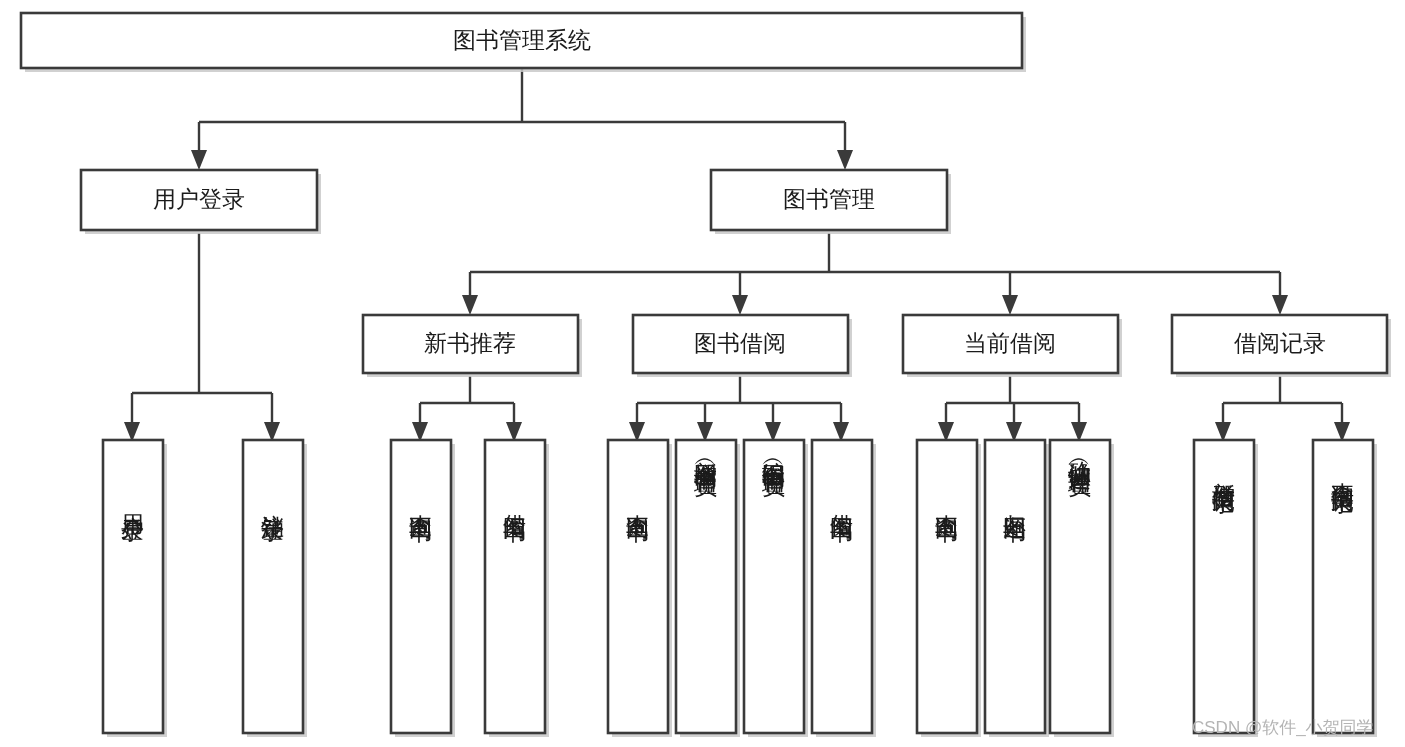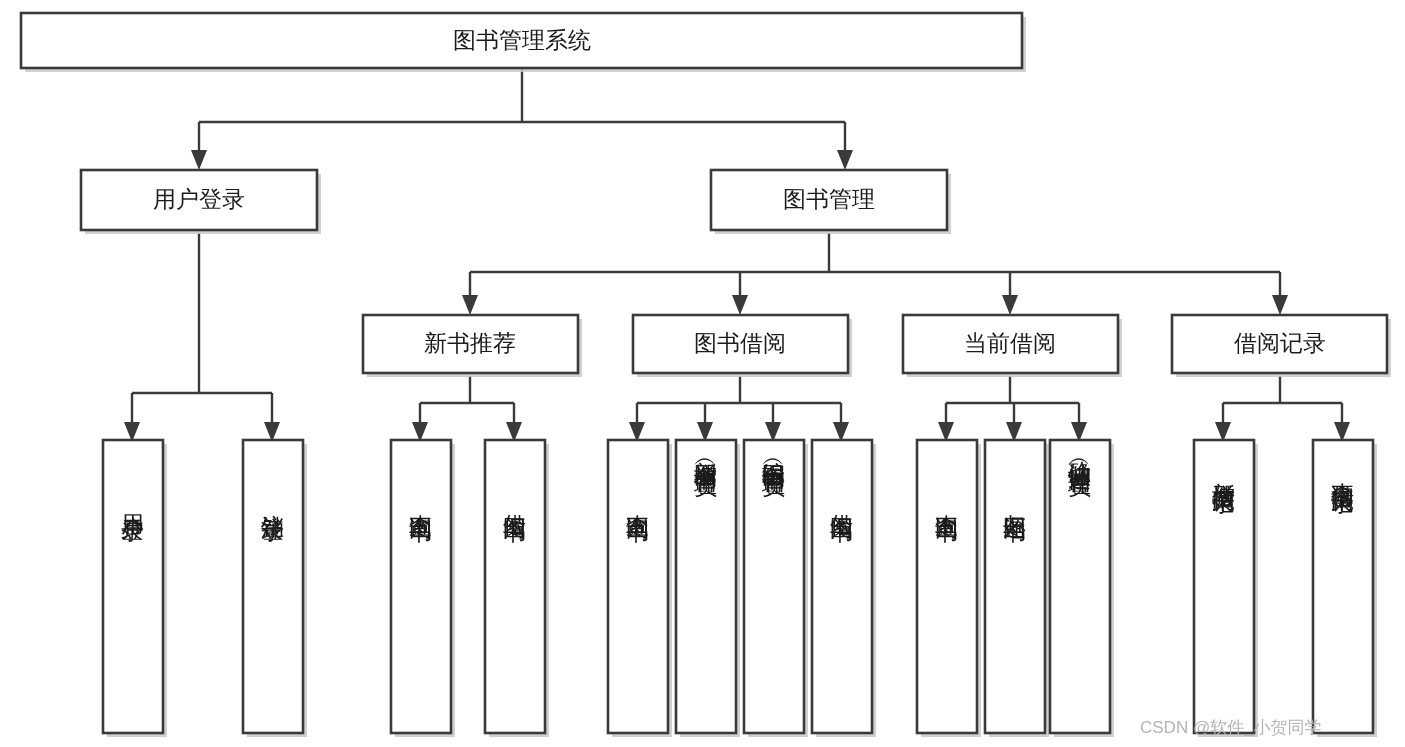--- a/index.html
+++ b/index.html
@@ -255,14 +255,14 @@
     </g>
 
     <g>
       <rect class="node-shadow" x="1317" y="444" width="60" height="293"></rect>
       <rect class="node-box" x="1313" y="440" width="60" height="293"></rect>
       <text class="node-label-vertical" x="1343" y="470">查询借阅记录</text>
     </g>
 
   </svg>
 
-  <div class="watermark" style="left: 1140px; top: 716px;">CSDN @软件_小贺同学</div>
+  <div class="watermark" style="left: 1192px; top: 716px;">CSDN @软件_小贺同学</div>
 </div>
 
 </body></html>

